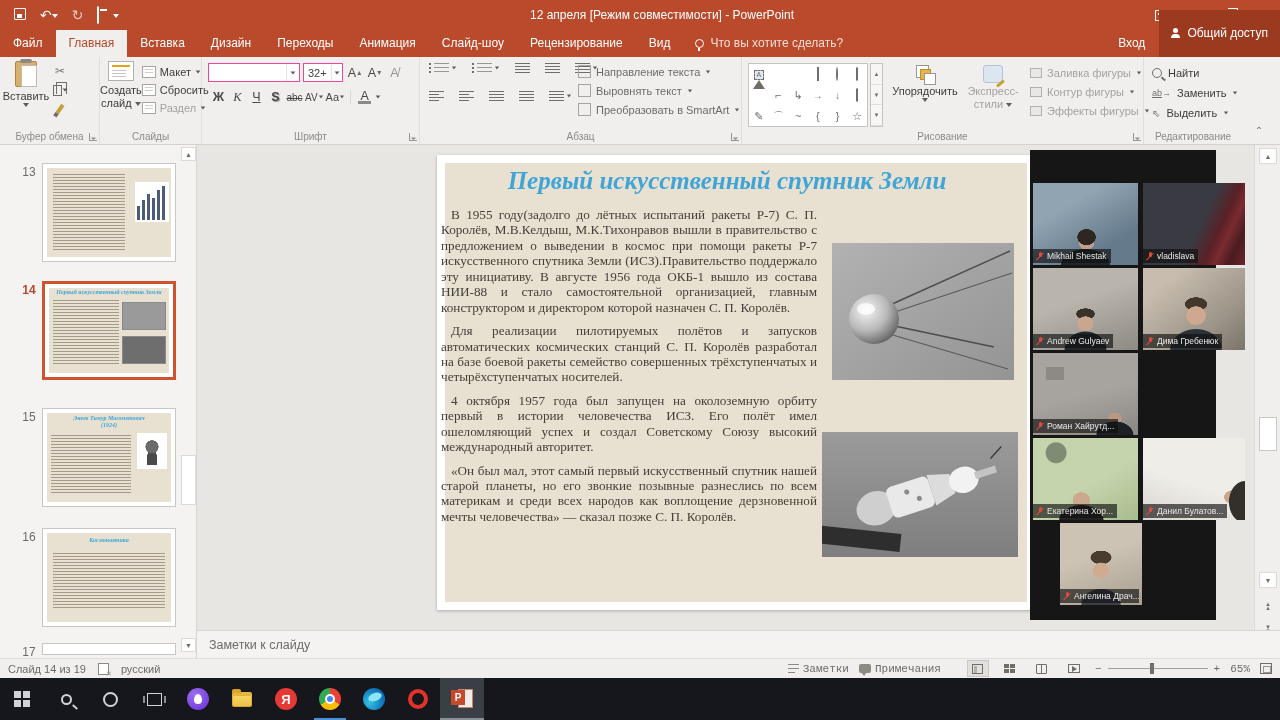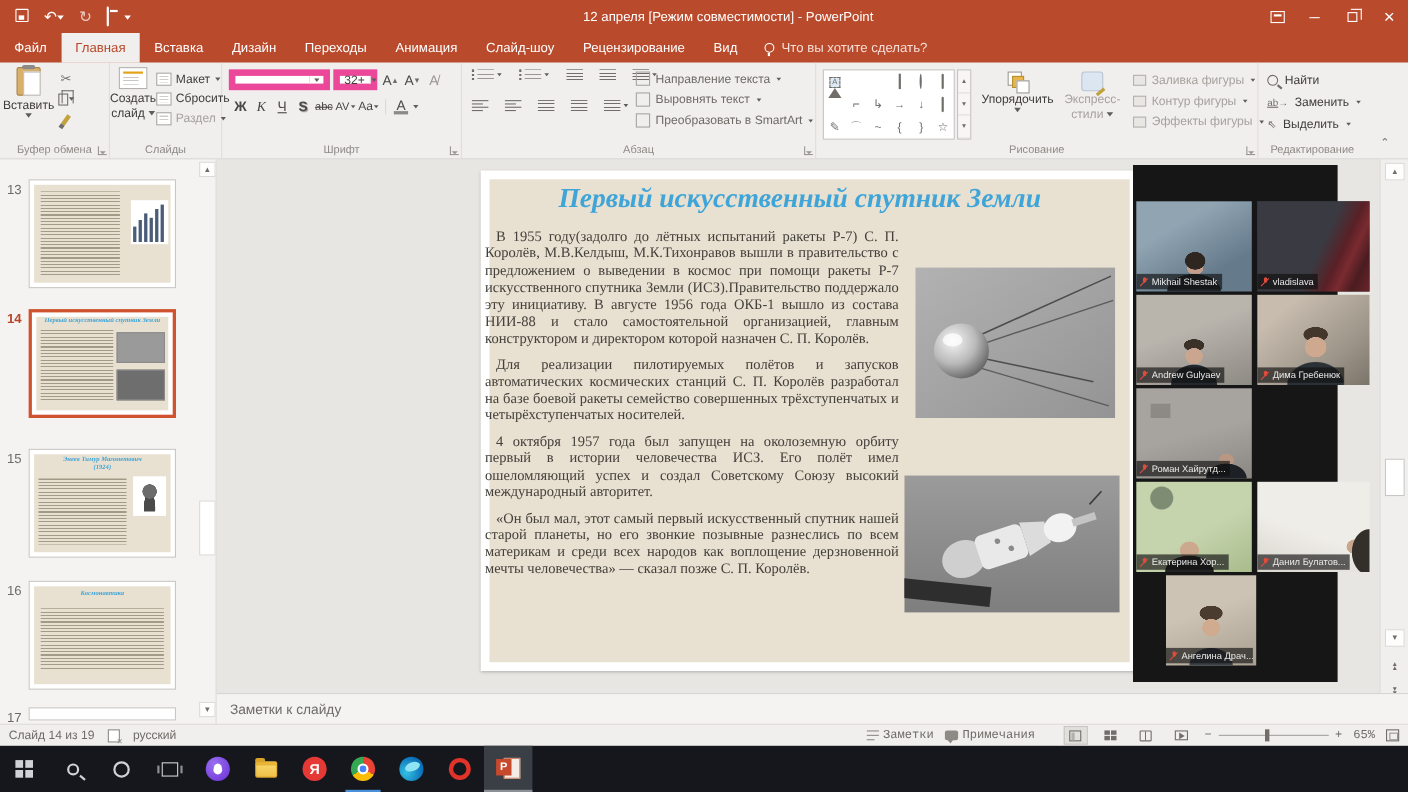--- a/index.html
+++ b/index.html
@@ -53,21 +53,21 @@
   .copy-ic::after { content:''; position:absolute; left:2px; top:-4px; width:9px; height:11px; border:1px solid #716e6a; border-bottom:none; background:transparent; }
   .brush-ic { width:4px; height:10px; background:#c2a23c; position:relative; transform:rotate(35deg); }
   .brush-ic::after { content:''; position:absolute; left:0; top:10px; width:4px; height:4px; background:#716e6a; }
   .slide-ic { width:26px; height:20px; background:#fff; border:1px solid #b3b1ae; position:relative; margin-bottom:3px; }
   .slide-ic::after { content:''; position:absolute; left:3px; top:3px; width:18px; height:2px; background:#e3a21a; }
   .slide-ic::before { content:''; position:absolute; left:3px; top:8px; width:14px; height:7px; background:repeating-linear-gradient(#c8c6c3 0 1px, transparent 1px 3px); }
   .srow { display:flex; align-items:center; gap:4px; height:18px; white-space:nowrap; color:#3f3d3a; }
   .srow .ic16 { width:14px; height:12px; border:1px solid #a7a5a2; background:#fff; position:relative; }
   .srow .ic16::after { content:''; position:absolute; left:2px; top:2px; width:8px; height:6px; background:repeating-linear-gradient(#cfcdca 0 1px, transparent 1px 3px); }
   .dis { color:#a5a29e; }
-  .combo { background:#fff; border:6px solid #ec4899; height:19px; display:flex; align-items:center; font-size:11px; }
+  .combo { background:#fff; border:1px solid #ec4899; height:19px; display:flex; align-items:center; font-size:11px; }
   .combo .val { flex:1; padding:0 4px; }
   .combo .cdd { width:13px; height:100%; display:flex; align-items:center; justify-content:center; border-left:1px solid #e4e2df; }
   .fbtn { min-width:17px; height:18px; display:flex; align-items:center; justify-content:center; color:#4a4845; font-size:12.5px; }
   .fbtn.b { font-weight:bold; } .fbtn.i { font-style:italic; font-family:"Liberation Serif", serif; } .fbtn.u { text-decoration:underline; }
   .fbtn.s { text-shadow:1px 1px 1px #9a9894; font-weight:bold; }
   .fbtn.strike { text-decoration:line-through; font-size:10px; }
   .colorbar { display:inline-block; width:13px; height:3px; background:#8a8a8a; margin-top:-2px; }
   .caret-up::after { content:'▴'; font-size:8px; color:#716e6a; margin-left:1px; vertical-align:top; }
   .caret-dn::after { content:'▾'; font-size:8px; color:#716e6a; margin-left:1px; vertical-align:top; }
   .lines-ic { width:15px; height:11px; background:repeating-linear-gradient(#716e6a 0 1px, transparent 1px 3px); }
@@ -97,21 +97,21 @@
   .qstyle-ic::after { content:''; position:absolute; right:-3px; bottom:-3px; width:9px; height:3px; background:#c2a23c; transform:rotate(-40deg); }
   .shfx { display:flex; align-items:center; gap:5px; height:19px; white-space:nowrap; color:#a5a29e; font-size:11px; }
   .shfx .sic { width:12px; height:10px; border:1px solid #b3b1ae; background:#e9e7e4; }
   .edit-ic-find { width:10px; height:10px; border:1.5px solid #716e6a; border-radius:50%; position:relative; }
   .edit-ic-find::after { content:''; position:absolute; left:8px; top:9px; width:5px; height:1.5px; background:#716e6a; transform:rotate(40deg); }
   .erow { display:flex; align-items:center; gap:6px; height:20px; white-space:nowrap; }
   .collapse { position:absolute; right:10px; bottom:6px; width:22px; height:16px; display:flex; align-items:center; justify-content:center; color:#716e6a; font-size:10px; }
 
   
   .thumbs { position:absolute; left:0; top:145px; width:197px; height:513px; background:#f4f3f2; border-right:1px solid #d8d6d3; }
-  .thumb-item { position:absolute; left:0; display:flex;border-radius:23px; }
+  .thumb-item { position:absolute; left:16px; display:flex;border-radius:23px; }
   .tnum { width:26px; text-align:center; font-size:12px; color:#6e6b67; padding-top:2px; }
   .tnum.sel { color:#b7472a; font-weight:bold; }
   .tbox { width:134px; height:99px; background:#fff; border:1px solid #c9c7c4; box-shadow:0 0 0 1px #fff inset; position:relative; overflow:hidden; }
   .tbox.sel { border:3px solid #d0532f; }
   .tpad { position:absolute; inset:4px; background:#e8e0d0; }
   .tl { background:repeating-linear-gradient(#a39a87 0 1px, transparent 1px 3px); position:absolute; }
   .ttitle { position:absolute; width:100%; text-align:center; color:#3fa5d8; font-family:"Liberation Serif", serif; font-style:italic; font-weight:bold; font-size:6px; line-height:1.1; overflow:hidden; white-space:nowrap; }
   .rockets { position:absolute; right:6px; top:18px; width:34px; height:40px; background:#fff; display:flex; align-items:flex-end; gap:2px; padding:2px; }
   .rockets i { display:block; width:3px; background:#4a5c78; }
   .grayimg { position:absolute; background:#9a9a9a; border:1px solid #8a8a8a; }
@@ -252,20 +252,27 @@
     <span class="tab">Дизайн</span>
     <span class="tab">Переходы</span>
     <span class="tab">Анимация</span>
     <span class="tab">Слайд-шоу</span>
     <span class="tab">Рецензирование</span>
     <span class="tab">Вид</span>
     <span class="tellme">
         <span class="bulb"></span>
         <span>Что вы хотите сделать?</span>
       </span>
+    <div class="tabrow-right">
+      <span class="tab signin">Вход</span>
+      <span class="share">
+          <span class="person-ic"></span>
+          <span>Общий доступ</span>
+        </span>
+    </div>
   </div>
 
   <div class="ribbon">
 
     <div class="rgroup" style="left:0;width:100px;">
       <div style="display:flex;">
         <div class="bigbtn" style="width:52px;">
           <span class="clip-ic"></span>
           <span>Вставить</span>
           <span class="dd"></span>

